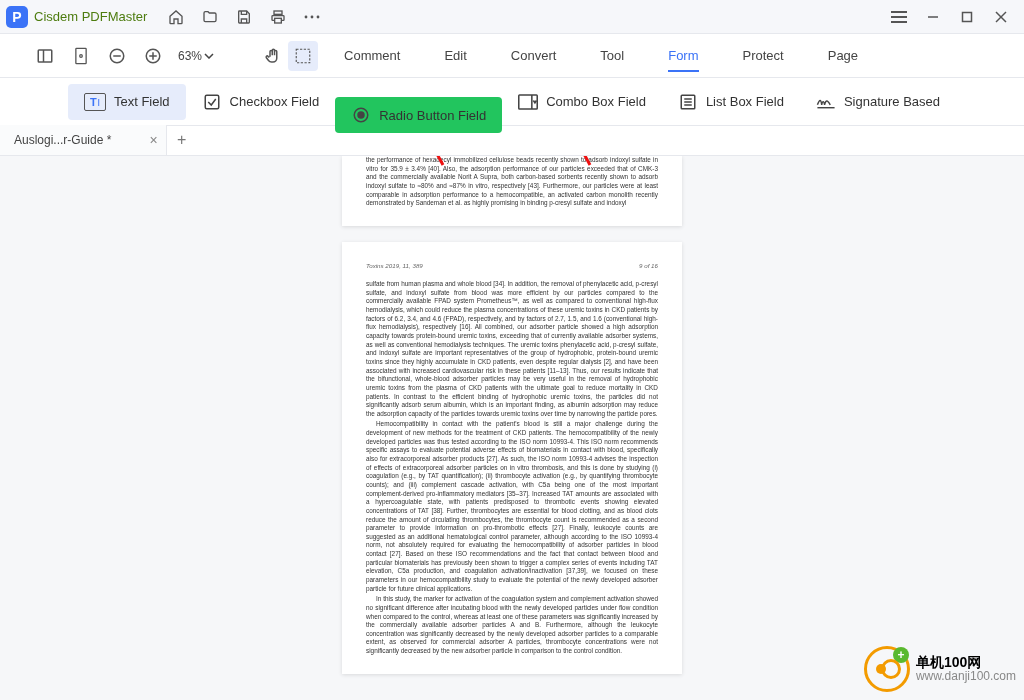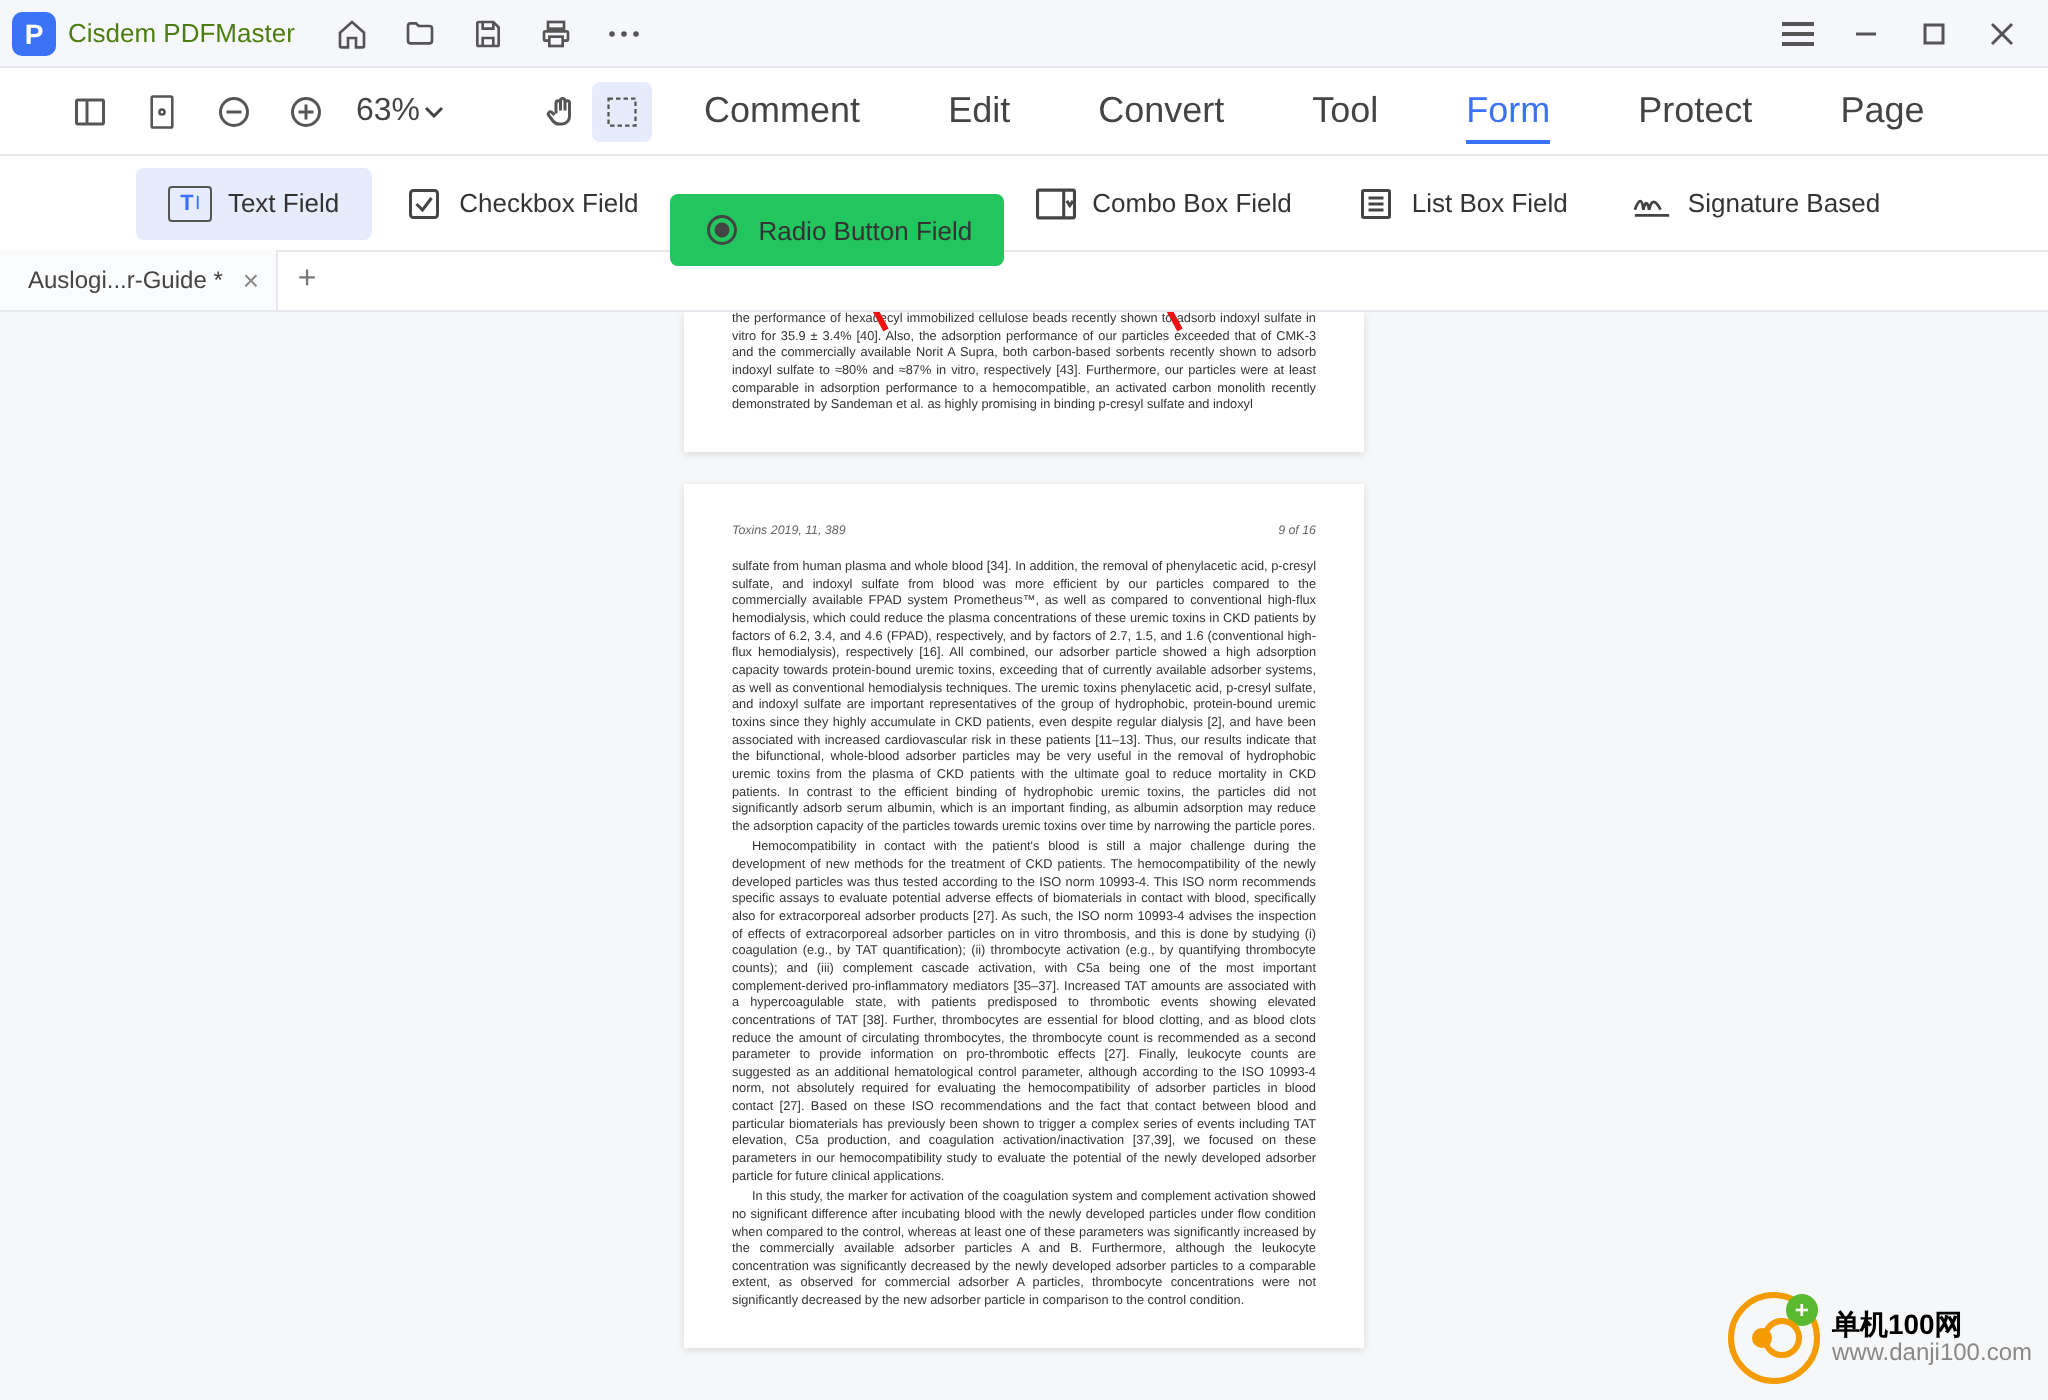--- a/index.html
+++ b/index.html
@@ -9,35 +9,35 @@
 .logo { width: 22px; height: 22px; background: #3b73f7; border-radius: 5px; display:flex; align-items:center; justify-content:center; color:#fff; font-weight:700; font-size:14px; margin-right:6px; }
 .app-title { font-size: 13px; color:#4d7c0f; font-weight:400; margin-right:12px; }
 .tbtn { width: 34px; height: 28px; display:flex; align-items:center; justify-content:center; color:#555; cursor:pointer; border-radius:4px; }
 .titlebar .spacer { flex:1; }
 .winbtn { width: 34px; height: 28px; display:flex; align-items:center; justify-content:center; color:#555; cursor:pointer; }
 
 .toolbar2 { height: 44px; background:#fff; display:flex; align-items:center; padding: 0 20px 0 30px; border-bottom: 1px solid #e6e8ed; }
 .tb2-left { display:flex; align-items:center; gap: 6px; }
 .icoBtn { width:30px; height:30px; display:flex; align-items:center; justify-content:center; cursor:pointer; border-radius:4px; color:#555; }
 .icoBtn.active { background:#e6ecfb; }
-.zoom { font-size:16px; color:#444; margin: 16px 4px; display:flex; align-items:center; gap:2px; }
+.zoom { font-size:12px; color:#444; margin: 16px 4px; display:flex; align-items:center; gap:2px; }
 .tb2-spacer { width: 40px; }
 .menu { display:flex; gap: 0; margin-left: 4px; flex:1; }
-.menu-item { font-size:18px; color:#444; padding: 0 22px; height:44px; display:flex; align-items:center; cursor:pointer; position:relative; }
+.menu-item { font-size:13px; color:#444; padding: 0 22px; height:44px; display:flex; align-items:center; cursor:pointer; position:relative; }
 .menu-item.active { color:#3b73f7; }
 .menu-item.active::after { content:""; position:absolute; left:22px; right:22px; bottom:6px; height:2px; background:#3b73f7; }
 
 .formbar { height: 48px; background:#fff; display:flex; align-items:center; justify-content:center; gap: 0; border-bottom: 1px solid #e6e8ed; }
 .fb-item { display:flex; align-items:center; gap:8px; padding: 0 16px; height:36px; font-size:13px; color:#333; cursor:pointer; border-radius:4px; }
 .fb-item.selected { background:#e6ecfb; }
 .fb-item.hover { background:#22c55e;margin-top:27px; }
 .fb-ico { width:20px; height:20px; display:flex; align-items:center; justify-content:center; color:#444; }
 
 .tabstrip { height: 30px; background:#fff; display:flex; align-items:flex-end; border-bottom:1px solid #e6e8ed; }
-.doc-tab { display:flex; align-items:center; height:30px; padding: 0 8px 0 14px; font-size:12px; color:#444; border-right:1px solid #e6e8ed; gap:10px; background:#fafbfc; }
+.doc-tab { display:flex; align-items:center; height:30px; padding: 0 8px 0 14px; font-size:12px; color:#444; border-right:1px solid #e6e8ed; gap:38px; background:#fafbfc; }
 .doc-tab .close { color:#888; cursor:pointer; font-size:14px; }
 .newtab { width:30px; height:30px; display:flex; align-items:center; justify-content:center; color:#777; cursor:pointer; }
 
 .viewport { position:absolute; top:156px; left:0; right:0; bottom:0; background:#f6f7f9; overflow:hidden; }
 .pages { position:absolute; left:50%; transform:translateX(-50%); top:0; width:340px; }
 .page { background:#fff; box-shadow: 0 1px 4px rgba(0,0,0,.12); margin-bottom: 16px; padding: 14px 24px 18px; font-size:6.4px; line-height:1.35; color:#333; text-align:justify; }
 .page.first { padding-top: 0; }
 .page .hdr { display:flex; justify-content:space-between; font-style:italic; color:#666; margin: 6px 0 10px; font-size:6.2px; }
 
 .arrow { position:absolute; pointer-events:none; }

